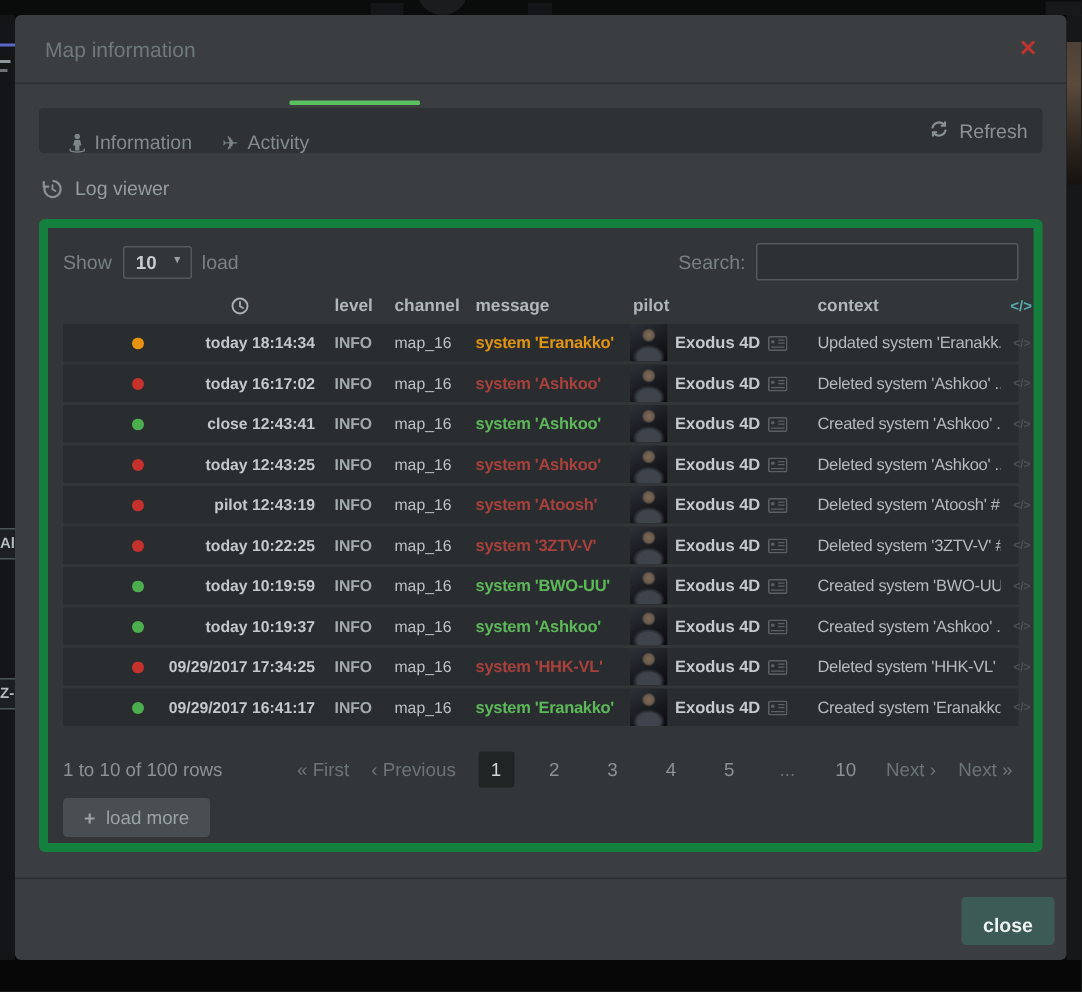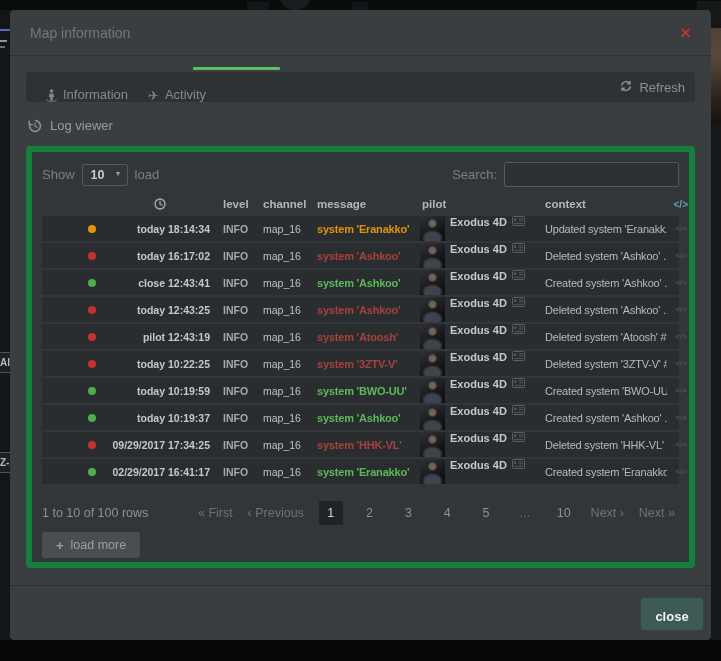--- a/index.html
+++ b/index.html
@@ -96,21 +96,21 @@
   .dot.st-updated { background:var(--d-updated); }
   .dot.st-deleted { background:var(--d-deleted); }
   .dot.st-created { background:var(--d-created); }
   .c-time { text-align:right; padding-right:8px; color:#c3c9cb; font-size:10.5px; font-weight:bold; }
   .c-level { padding-left:5px; color:#a2aaac; font-size:10.5px; font-weight:bold; }
   .c-channel { padding-left:3px; color:#bcc2c4; font-size:10.5px; font-weight:normal; }
   .c-msg { padding-left:5px; font-size:11px; font-weight:bold; letter-spacing:-0.2px; }
   .c-msg.st-updated { color:var(--t-updated); }
   .c-msg.st-deleted { color:var(--t-deleted); }
   .c-msg.st-created { color:var(--t-created); }
-  .c-pilot { display:flex; gap:5px; height:25px; }
+  .c-pilot { display:flex; align-items:center; gap:5px; height:25px; }
   .avatar { width:25px; height:25px; flex:0 0 25px; border-radius:1px;
     background:
       radial-gradient(circle at 50% 30%, #7b6b5c 0, #6a5a4c 15%, rgba(40,35,30,0) 22%),
       radial-gradient(ellipse 60% 45% at 50% 88%, #3f434b 0 50%, rgba(0,0,0,0) 72%),
       linear-gradient(150deg, #2e3238 0%, #16181c 60%, #0b0c0f 100%); }
   .pname { color:#c4cacc; font-size:11px; font-weight:bold; }
   .cardicon { color:#5a6164; display:flex; }
   .c-ctx { padding-left:5px; color:#b4bbbd; font-size:11px; letter-spacing:-0.2px; }
   .c-code { color:#4a5254; font-size:8px; text-align:right; padding-right:4px; font-weight:bold; }
 
@@ -431,21 +431,21 @@
                 </svg>
               </span>
             </div>
             <div class="c c-ctx">Deleted system 'HHK-VL' ...</div>
             <div class="c c-code">&lt;/&gt;</div>
           </div>
           <div class="grid trow">
             <div class="c c-dot">
               <span class="dot st-created"></span>
             </div>
-            <div class="c c-time">02/29/2017 16:41:17</div>
+            <div class="c c-time">09/29/2017 16:41:17</div>
             <div class="c c-level">INFO</div>
             <div class="c c-channel">map_16</div>
             <div class="c c-msg st-created">system 'Eranakko'</div>
             <div class="c c-pilot">
               <span class="avatar"></span>
               <span class="pname">Exodus 4D</span>
               <span class="cardicon">
                 <svg width="13" height="10" viewBox="0 0 13 10">
                   <rect x="0.5" y="0.5" width="12" height="9" rx="1" fill="none" stroke="currentColor"></rect>
                   <circle cx="3.2" cy="3.8" r="1.2" fill="currentColor"></circle>

